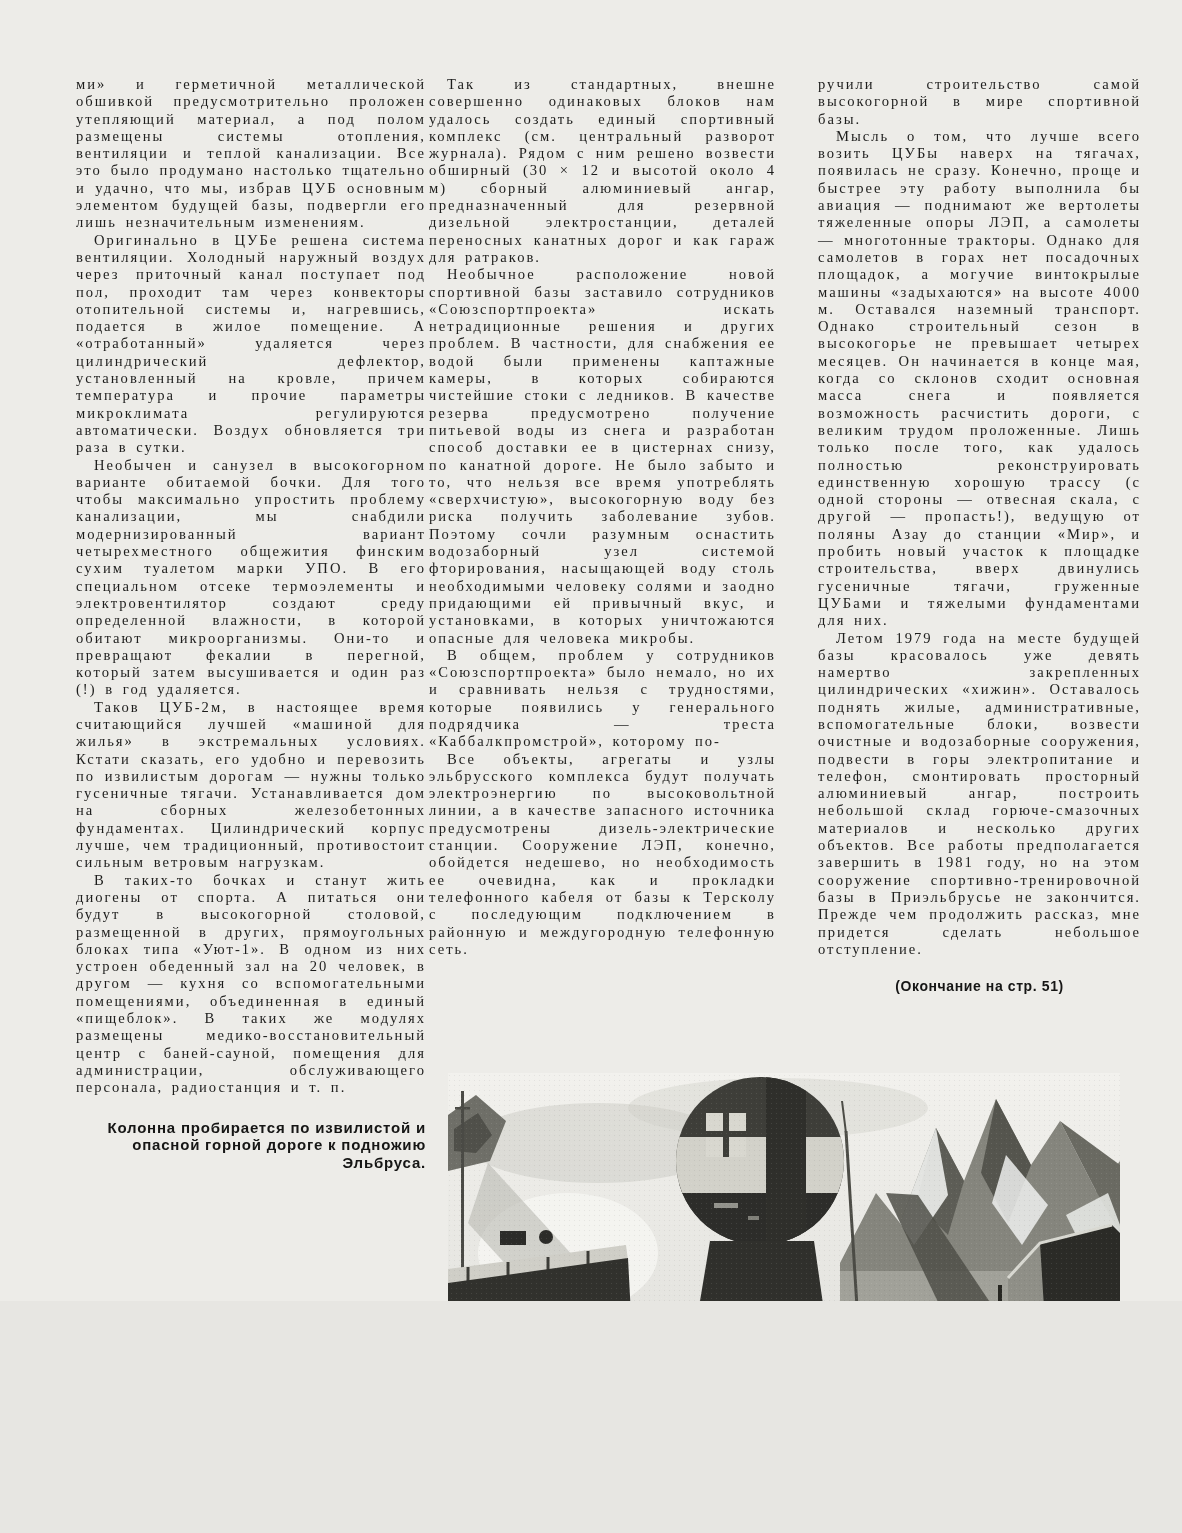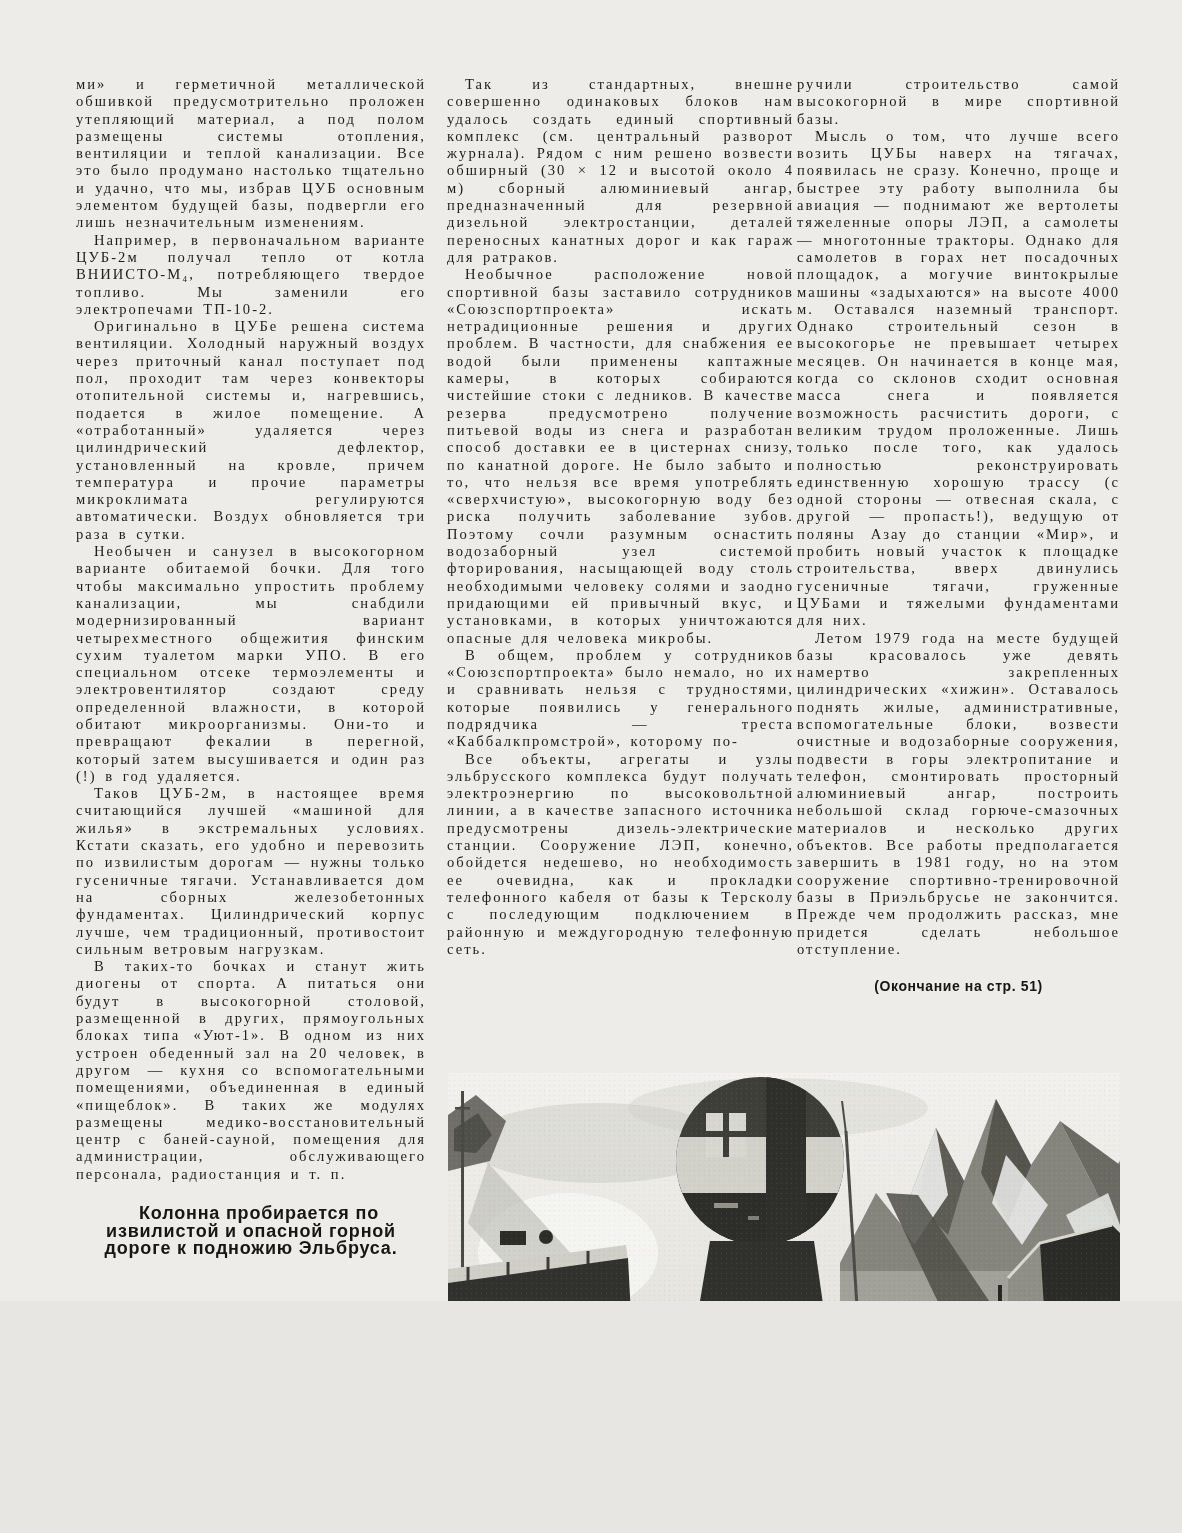--- a/index.html
+++ b/index.html
@@ -14,40 +14,40 @@
     height: 1301px;
     background: #edece8;
     overflow: hidden;
     color: #1d1d1c;
   }
   .col {
     position: absolute;
     top: 76px;
   }
   .col-1 { left: 76px;  width: 350px; }
-  .col-2 { left: 447px; width: 347px; }
-  .col-3 { left: 797px; width: 323px; }
+  .col-2 { left: 429px; width: 347px; }
+  .col-3 { left: 818px; width: 323px; }
   .col p {
     font-size: 14.6px;
     line-height: 17.3px;
     letter-spacing: 2px;
     word-spacing: 3px;
     text-align: justify;
     text-indent: 18px;
     color: #1d1d1c;
   }
   .col p.no-indent { text-indent: 0; }
   .photo-caption {
     margin-top: 22px;
     font-family: "Liberation Sans", "DejaVu Sans", sans-serif;
     font-weight: bold;
-    font-size: 18px;
+    font-size: 15px;
     line-height: 17.5px;
     letter-spacing: 0.8px;
-    text-align: center;
+    text-align: right;
     text-indent: 16px;
     color: #161615;
   }
   .continuation-note {
     margin-top: 20px;
     font-family: "Liberation Sans", "DejaVu Sans", sans-serif;
     font-weight: bold;
     font-size: 14px;
     letter-spacing: 0.6px;
     text-align: center;
@@ -63,21 +63,20 @@
   }
   .photo svg { display: block; width: 100%; height: 100%; }
 </style>
 </head>
 <body>
 
 <div class="page" style="background: rgb(237, 236, 232); color: rgb(29, 29, 28);">
 
   <div class="col col-1">
     <p class="no-indent">ми» и герметичной металлической обшивкой предусмотрительно проложен утепляющий материал, а под полом размещены системы отопления, вентиляции и теплой канализации. Все это было продумано настолько тщательно и удачно, что мы, избрав ЦУБ основным элементом будущей базы, подвергли его лишь незначительным изменениям.</p>
-    <p>Например, в первоначальном варианте ЦУБ-2м получал тепло от котла ВНИИСТО-М₄, потребляющего твердое топливо. Мы заменили его электропечами ТП-10-2.</p>
     <p>Оригинально в ЦУБе решена система вентиляции. Холодный наружный воздух через приточный канал поступает под пол, проходит там через конвекторы отопительной системы и, нагревшись, подается в жилое помещение. А «отработанный» удаляется через цилиндрический дефлектор, установленный на кровле, причем температура и прочие параметры микроклимата регулируются автоматически. Воздух обновляется три раза в сутки.</p>
     <p>Необычен и санузел в высокогорном варианте обитаемой бочки. Для того чтобы максимально упростить проблему канализации, мы снабдили модернизированный вариант четырехместного общежития финским сухим туалетом марки УПО. В его специальном отсеке термоэлементы и электровентилятор создают среду определенной влажности, в которой обитают микроорганизмы. Они-то и превращают фекалии в перегной, который затем высушивается и один раз (!) в год удаляется.</p>
     <p>Таков ЦУБ-2м, в настоящее время считающийся лучшей «машиной для жилья» в экстремальных условиях. Кстати сказать, его удобно и перевозить по извилистым дорогам — нужны только гусеничные тягачи. Устанавливается дом на сборных железобетонных фундаментах. Цилиндрический корпус лучше, чем традиционный, противостоит сильным ветровым нагрузкам.</p>
     <p>В таких-то бочках и станут жить диогены от спорта. А питаться они будут в высокогорной столовой, размещенной в других, прямоугольных блоках типа «Уют-1». В одном из них устроен обеденный зал на 20 человек, в другом — кухня со вспомогательными помещениями, объединенная в единый «пищеблок». В таких же модулях размещены медико-восстановительный центр с баней-сауной, помещения для администрации, обслуживающего персонала, радиостанция и т. п.</p>
     <div class="photo-caption">Колонна пробирается по извилистой и опасной горной дороге к подножию Эльбруса.</div>
   </div>
 
   <div class="col col-2">
     <p>Так из стандартных, внешне совершенно одинаковых блоков нам удалось создать единый спортивный комплекс (см. центральный разворот журнала). Рядом с ним решено возвести обширный (30 × 12 и высотой около 4 м) сборный алюминиевый ангар, предназначенный для резервной дизельной электростанции, деталей переносных канатных дорог и как гараж для ратраков.</p>
     <p>Необычное расположение новой спортивной базы заставило сотрудников «Союзспортпроекта» искать нетрадиционные решения и других проблем. В частности, для снабжения ее водой были применены каптажные камеры, в которых собираются чистейшие стоки с ледников. В качестве резерва предусмотрено получение питьевой воды из снега и разработан способ доставки ее в цистернах снизу, по канатной дороге. Не было забыто и то, что нельзя все время употреблять «сверхчистую», высокогорную воду без риска получить заболевание зубов. Поэтому сочли разумным оснастить водозаборный узел системой фторирования, насыщающей воду столь необходимыми человеку солями и заодно придающими ей привычный вкус, и установками, в которых уничтожаются опасные для человека микробы.</p>

